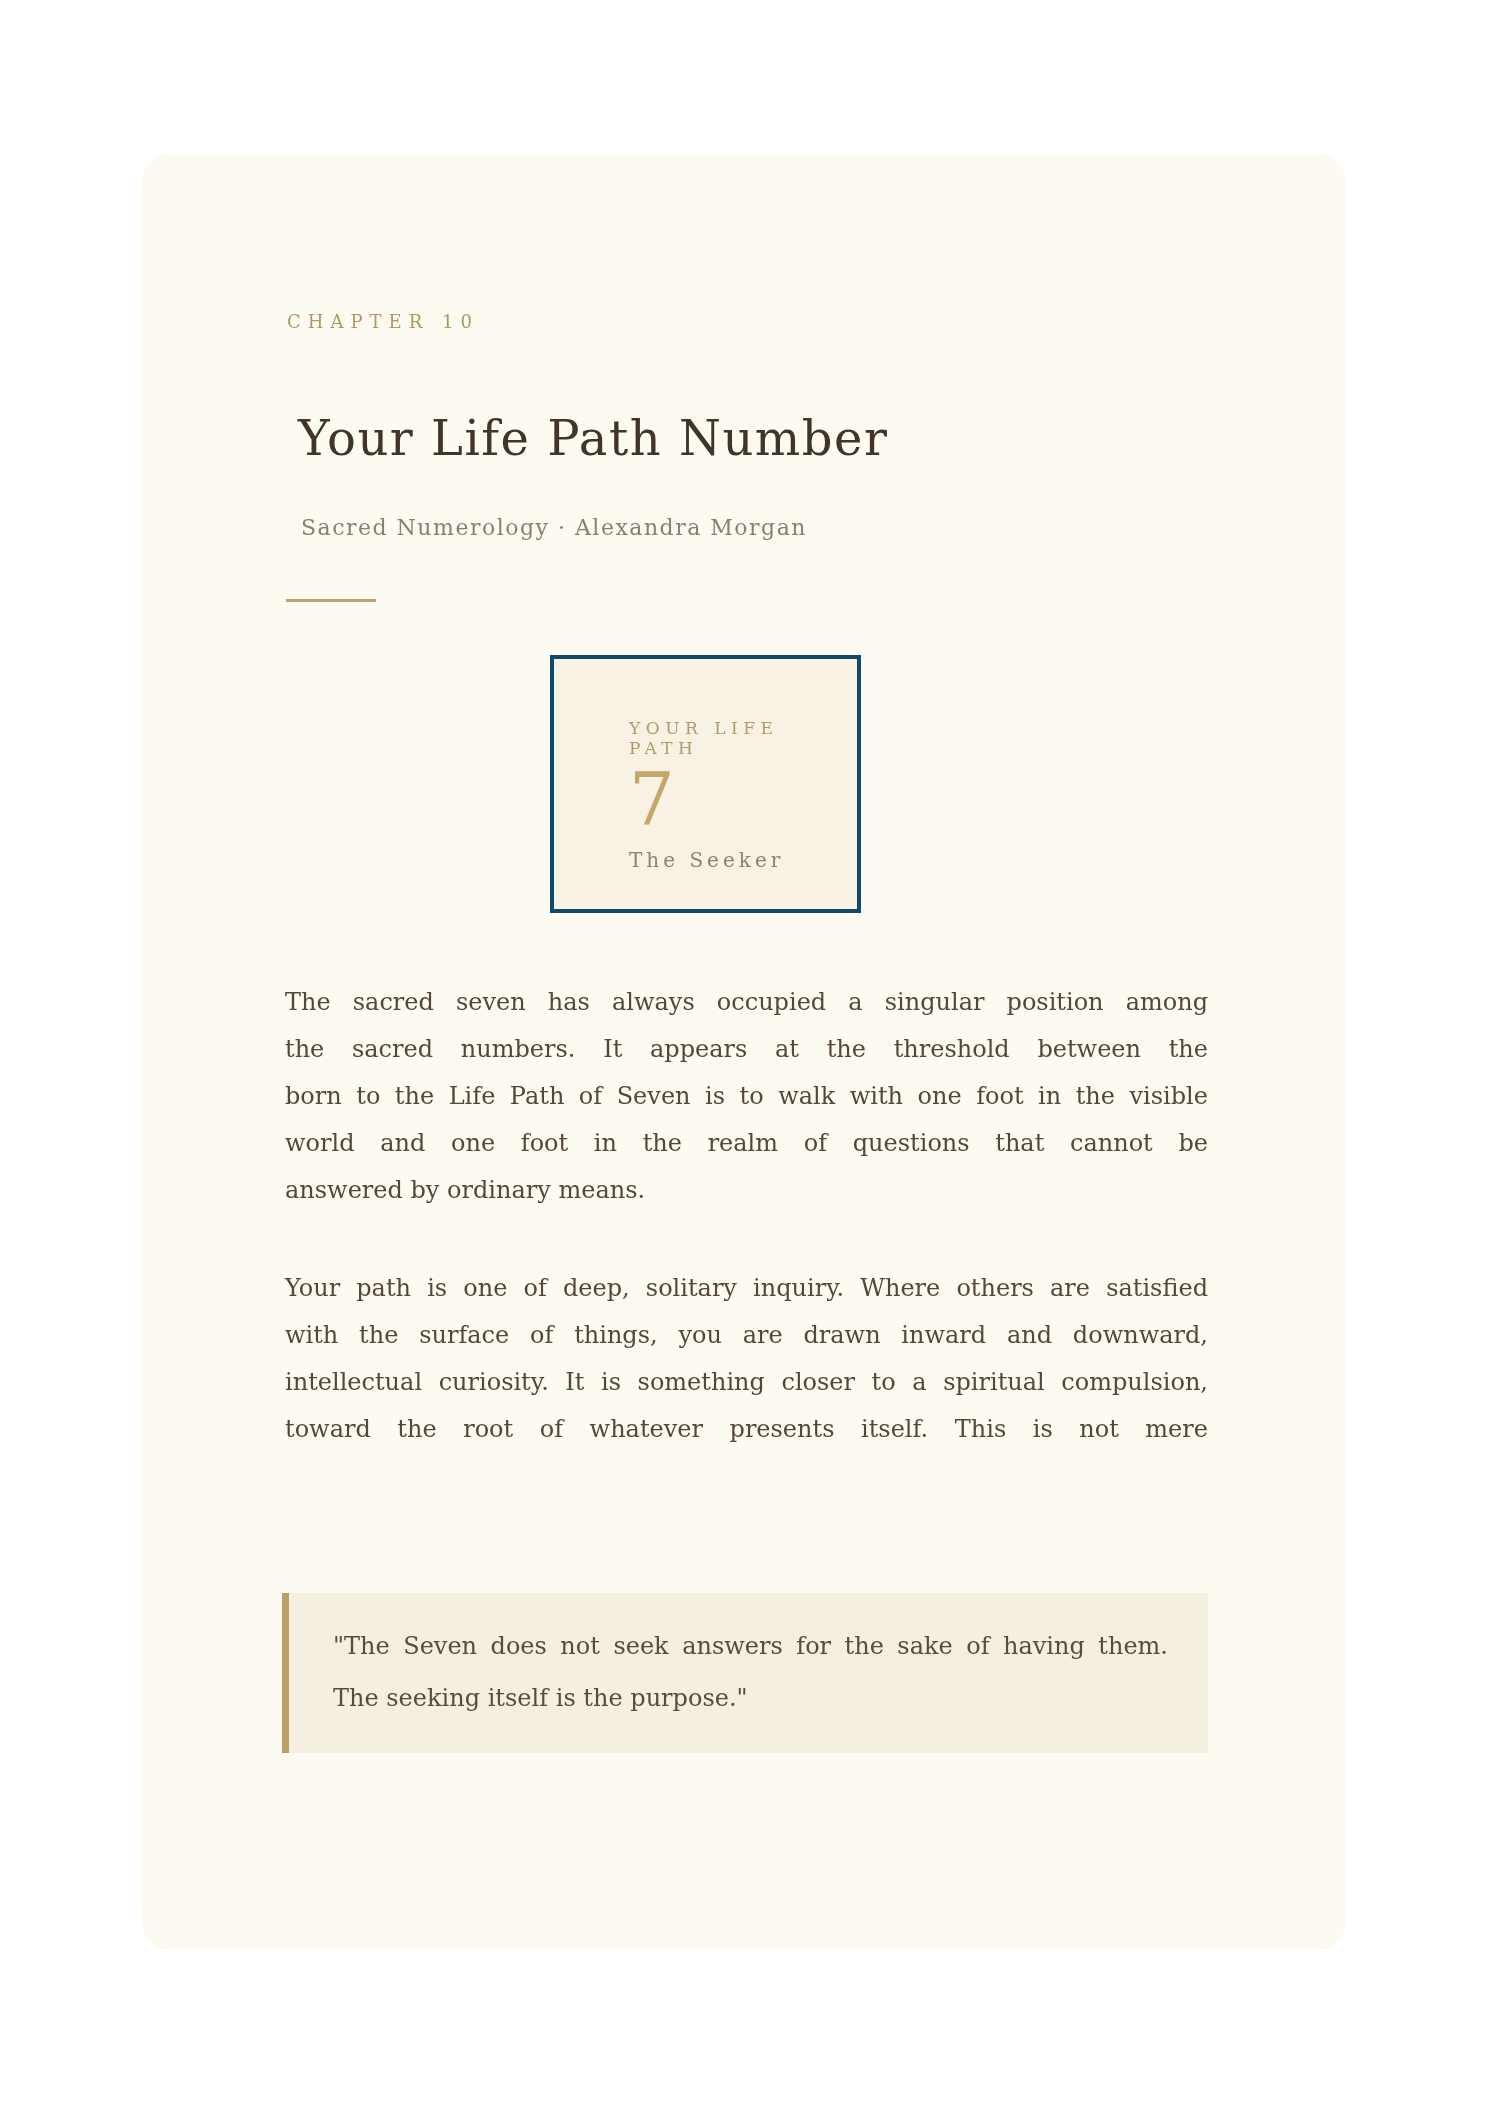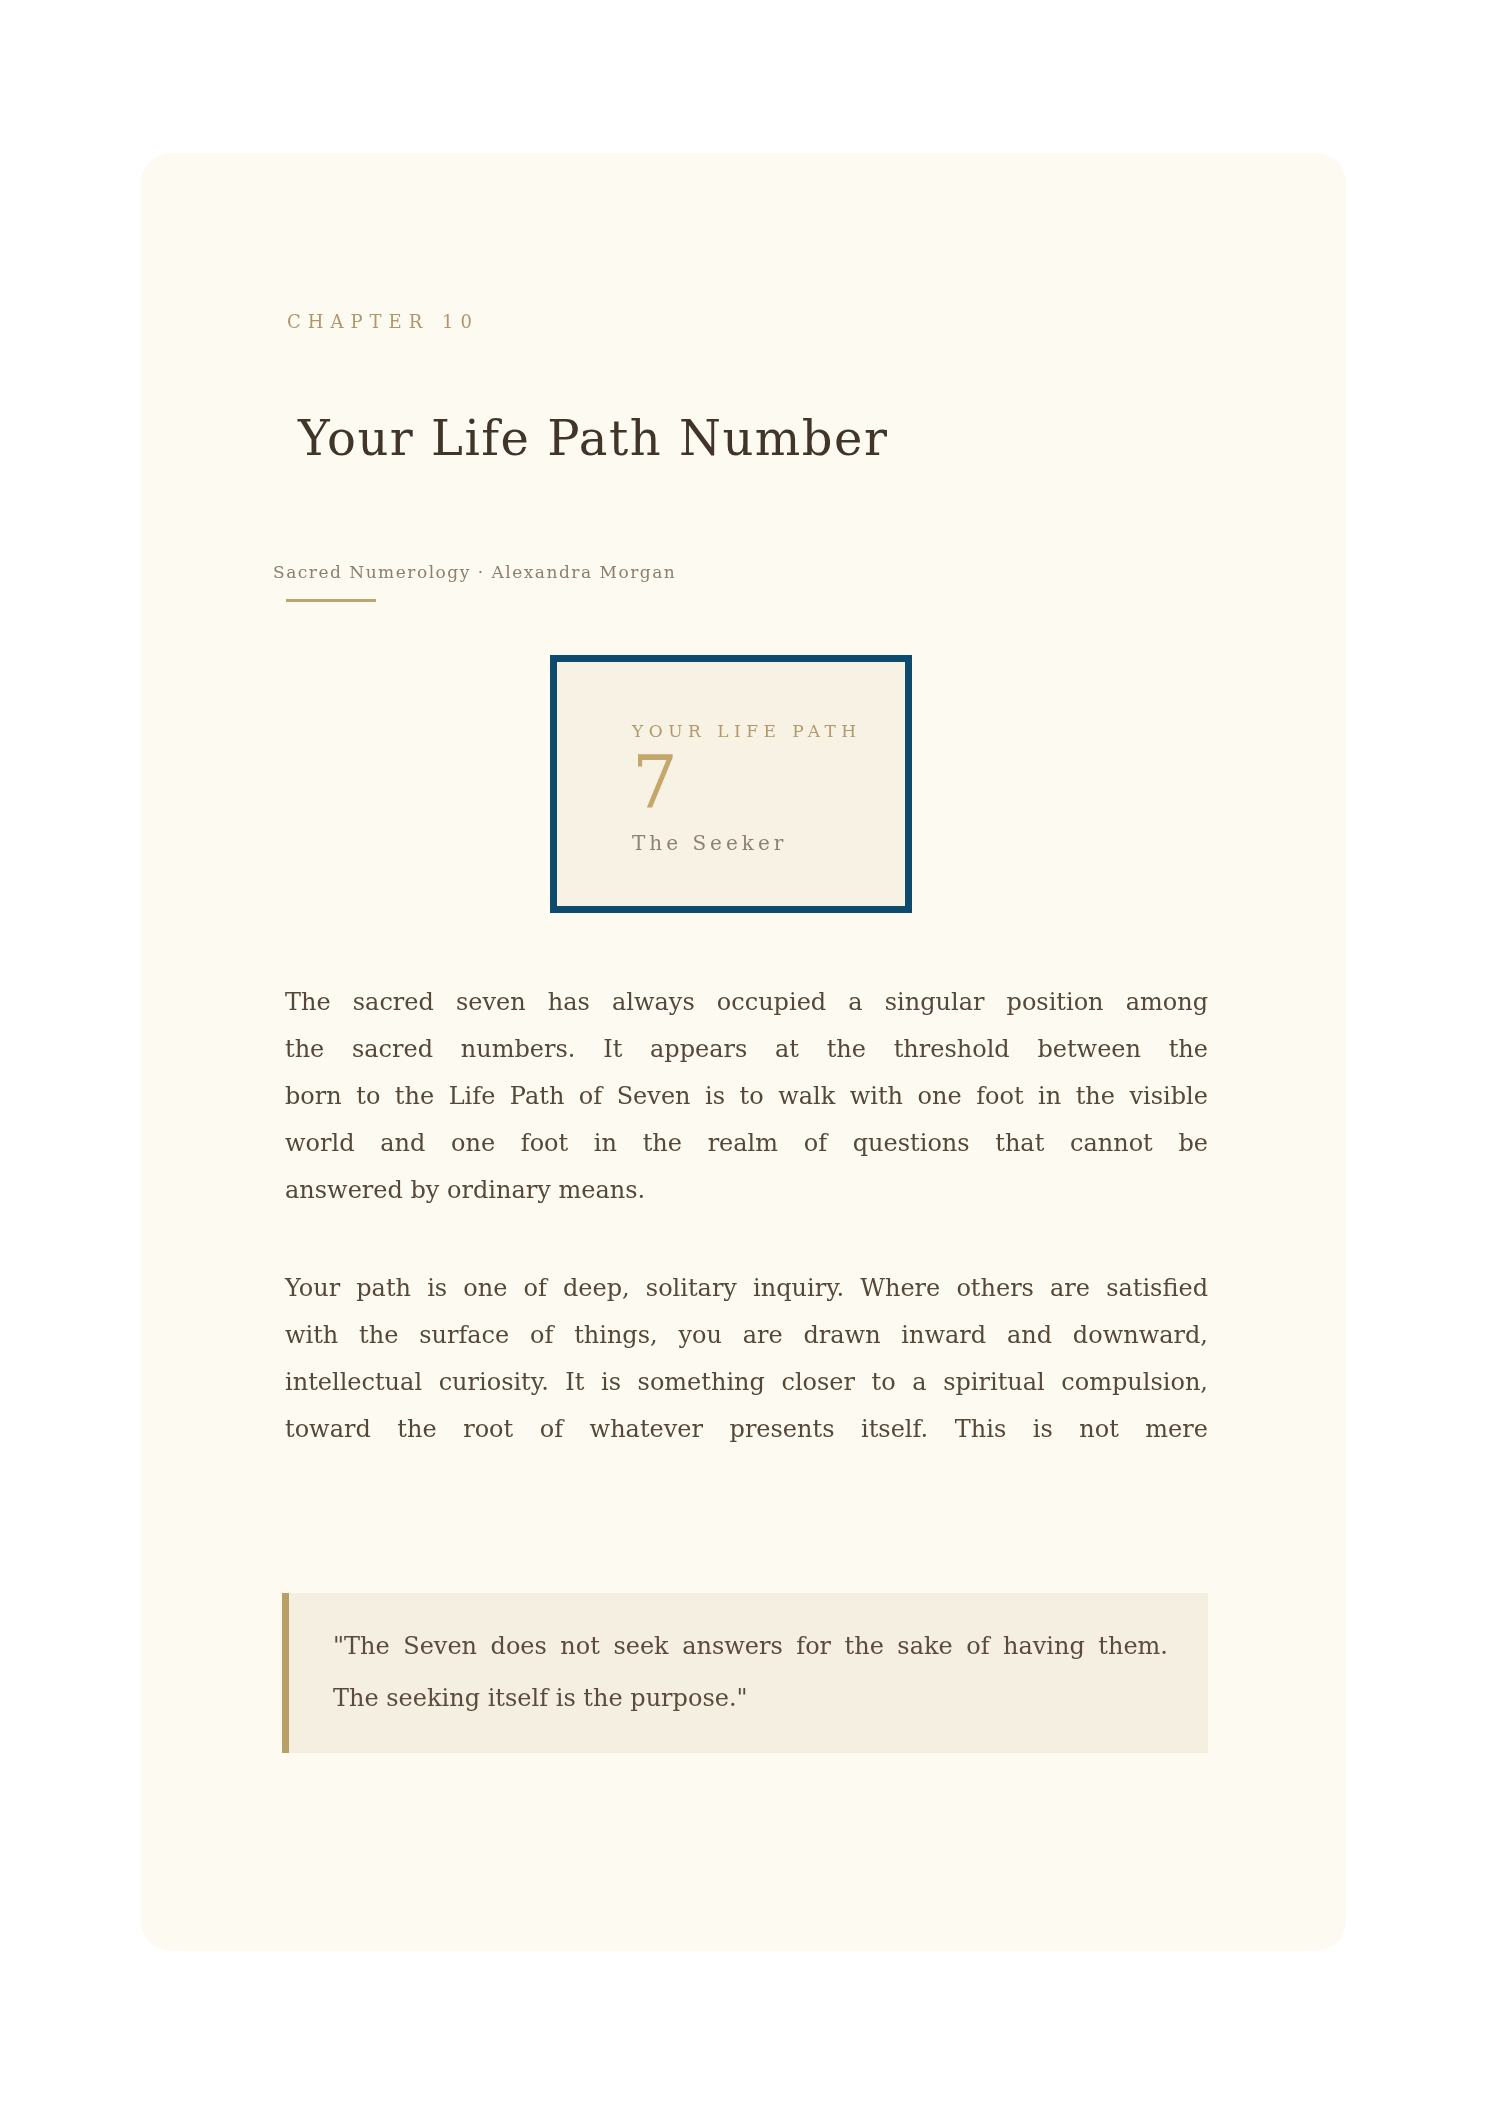--- a/index.html
+++ b/index.html
@@ -31,43 +31,42 @@
     position: absolute;
     left: 142px;
     top: 240px;
     font-size: 48px;
     letter-spacing: 1.5px;
     line-height: 60px;
     color: #413529;
   }
   .byline {
     position: absolute;
-    left: 132px;
+    left: 160px;
     top: 362px;
-    font-size: 17px;
+    font-size: 22px;
     letter-spacing: 1.5px;
     color: #8d7e6e;
-    margin-top: 47px;
   }
   .divider {
     position: absolute;
     left: 145px;
     top: 446px;
     width: 90px;
     height: 3px;
     background: #bda56e;
   }
   .card {
     position: absolute;
     left: 409px;
     top: 502px;
-    width: 362px;
+    width: 311px;
     height: 258px;
     box-sizing: border-box;
-    border: 7px solid #0c4a6e;
+    border: 4px solid #0c4a6e;
     background: #f8f2e4;
   }
   .card-label {
     margin: 59px 0 0 75px;
     font-size: 17px;
     letter-spacing: 5.5px;
     color: #b2996b;
   }
   .card-number {
     margin: 8px 0 0 75px;

